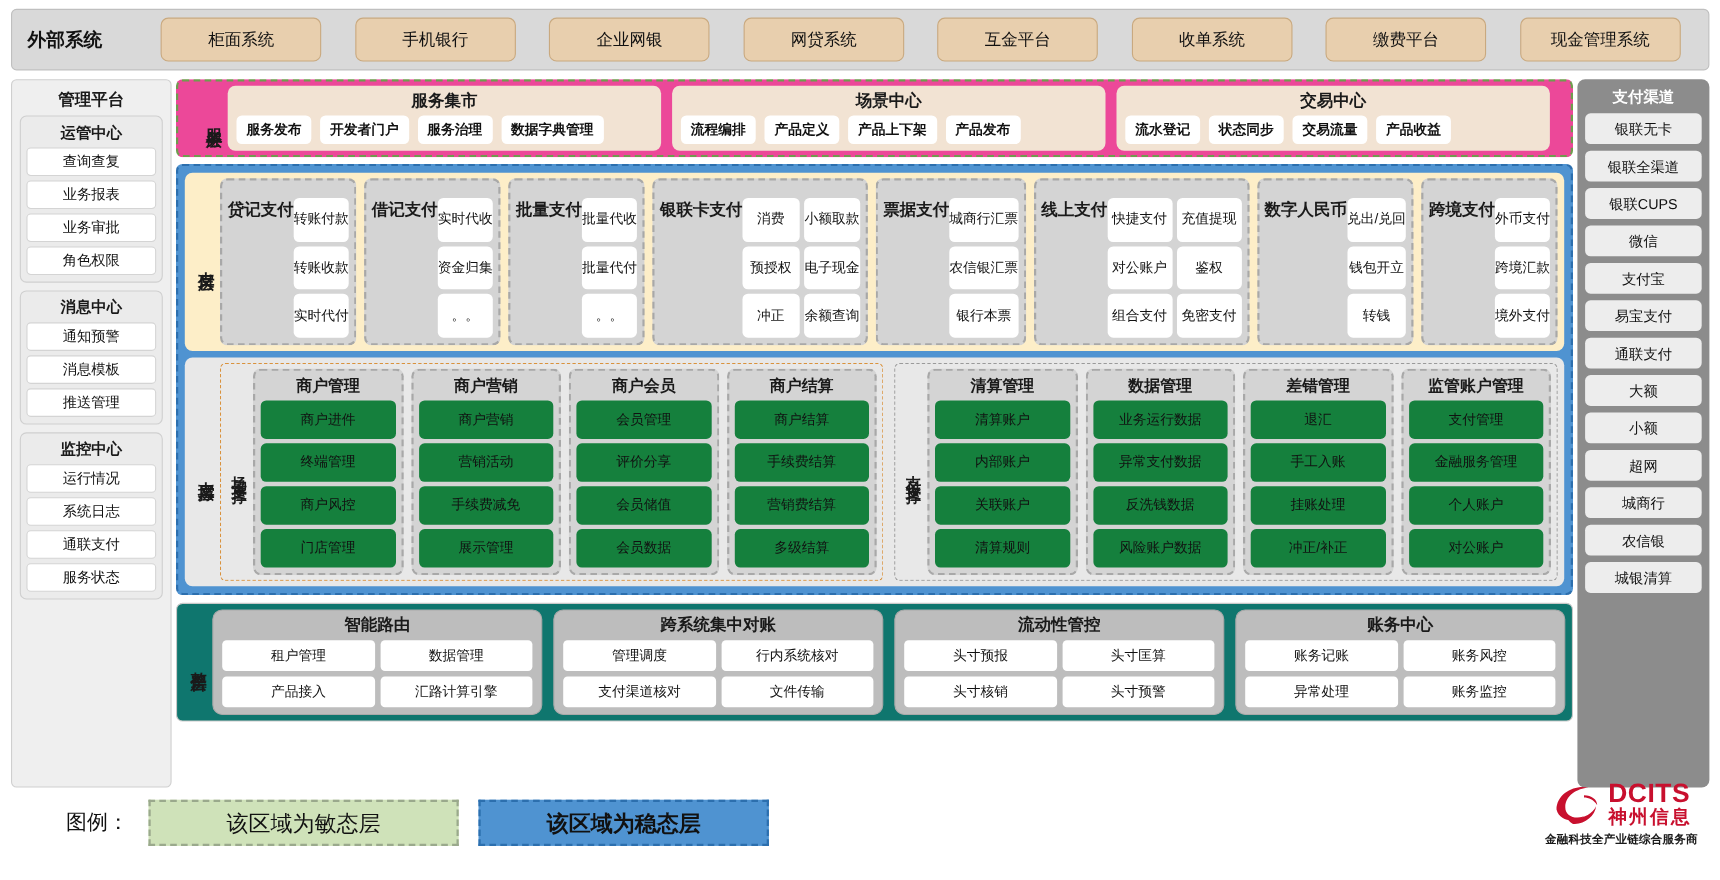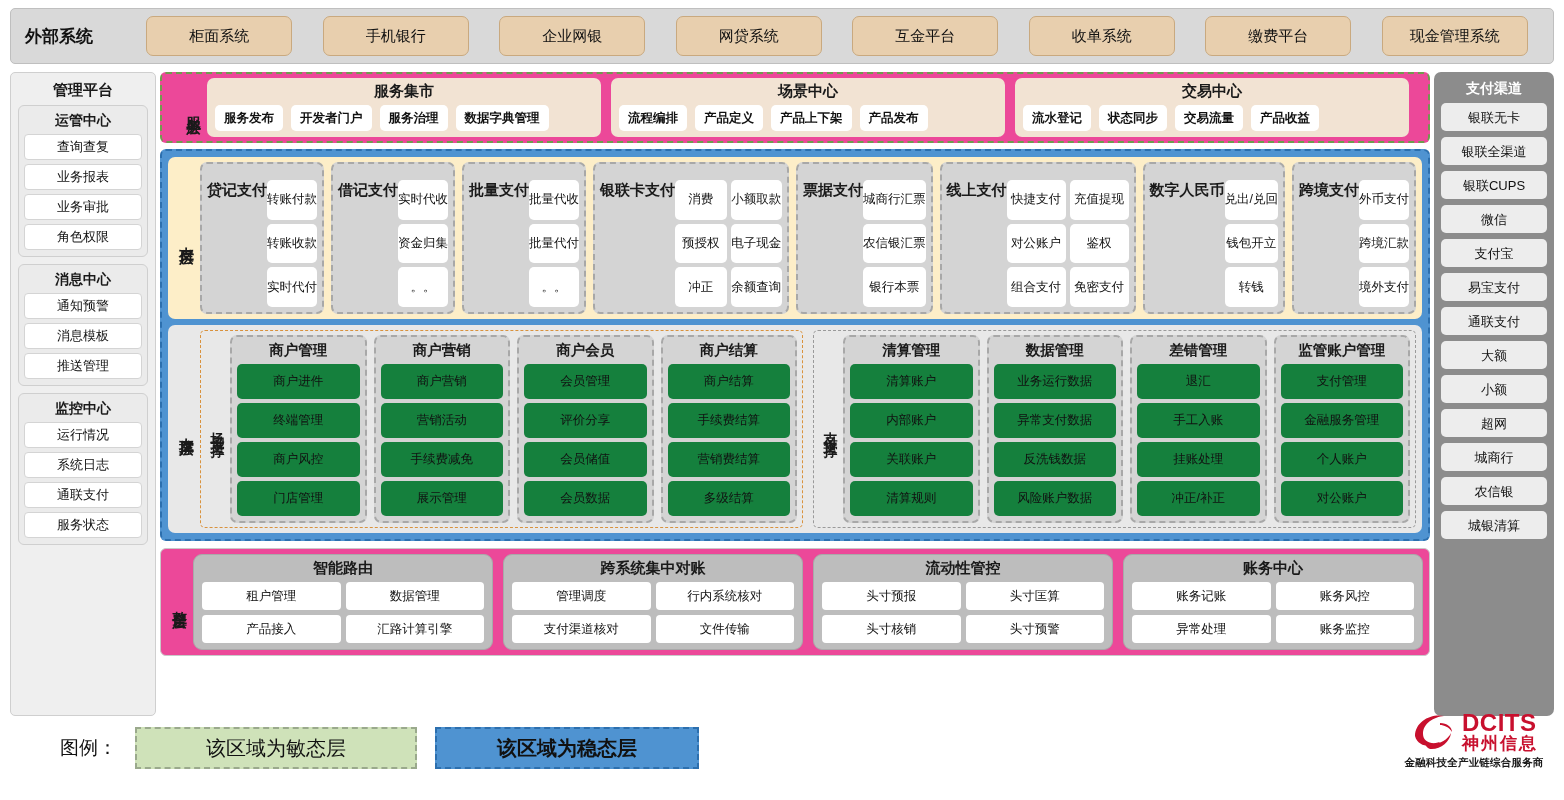--- a/index.html
+++ b/index.html
@@ -138,21 +138,21 @@
   .scol-title{font-size:14.5px;font-weight:bold;text-align:center;padding:1px 0 4px;white-space:nowrap;}
   .scol-list{flex:1;display:flex;flex-direction:column;gap:4px;}
   .schip{
     background:#15803d;border-radius:5px;flex:1;
     display:flex;align-items:center;justify-content:center;
     font-size:12.5px;color:#111;white-space:nowrap;
   }
 
   
   .int-layer{
-    margin-top:7px;background:#ec4899;border:1px solid #c9c9c9;border-radius:6px;
+    margin-top:7px;background:#0f766e;border:1px solid #c9c9c9;border-radius:6px;
     box-sizing:border-box;padding:5px 6px;display:flex;align-items:stretch;height:108px;
   }
   .int-groups{flex:1;display:flex;gap:10px;}
   .igroup{
     flex:1;background:#bdbdbd;border:1px solid #a9a9a9;border-radius:9px;
     padding:3px 8px 6px;box-sizing:border-box;display:flex;flex-direction:column;
   }
   .igroup-title{font-size:15px;font-weight:bold;text-align:center;padding:1px 0 4px;}
   .igrid{flex:1;display:grid;grid-template-columns:1fr 1fr;gap:5px;}
   .ichip{

